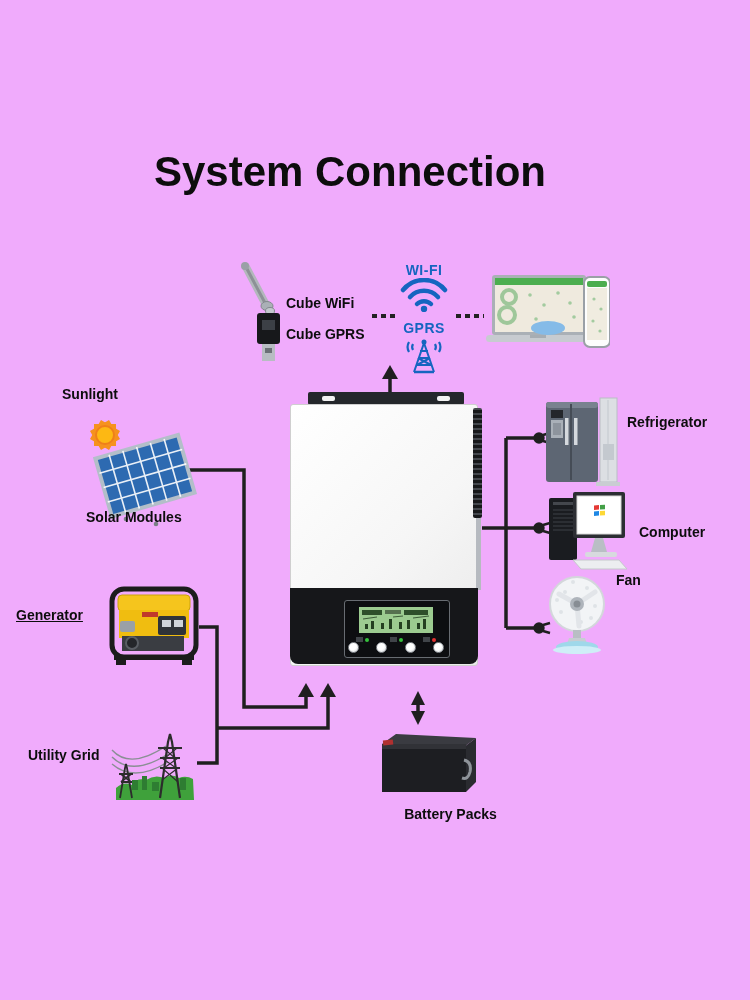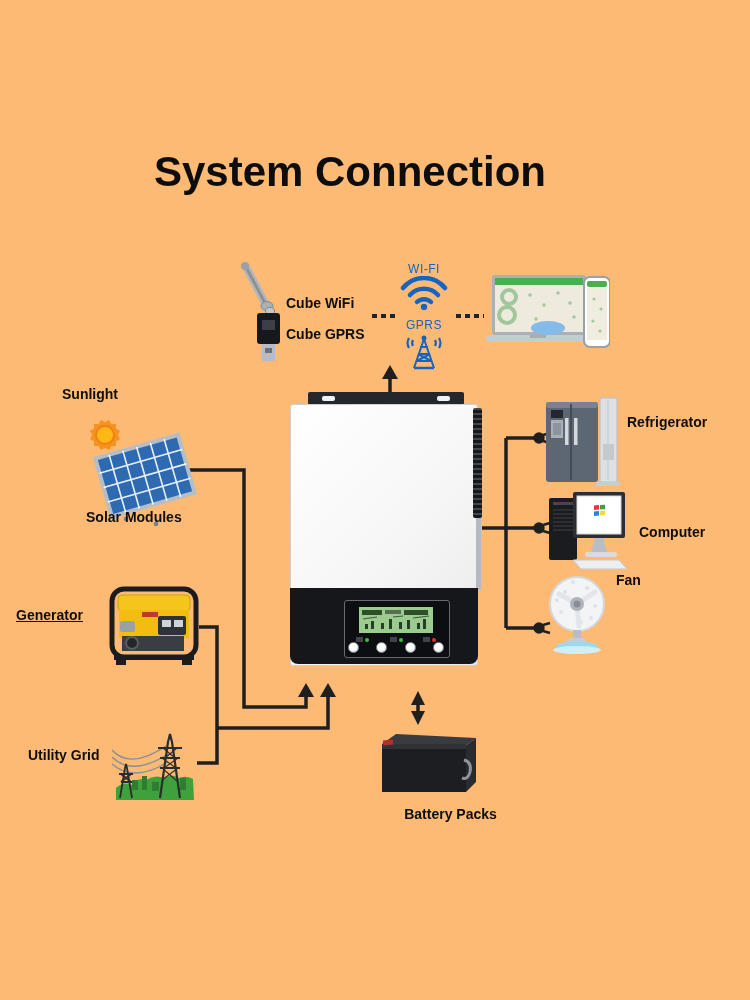--- a/index.html
+++ b/index.html
@@ -1,24 +1,24 @@
 <!DOCTYPE html>
 <html><head>
 <meta charset="utf-8">
 <style>
   html,body{margin:0;padding:0;background:#ffffff;}
-  .canvas{position:relative;width:750px;height:1000px;background:#fdba74;overflow:hidden;
+  .canvas{position:relative;width:750px;height:1000px;background:#f0abfc;overflow:hidden;
           font-family:"Liberation Sans","DejaVu Sans",sans-serif;color:#0d0d0d;}
   .wires{position:absolute;left:0;top:0;width:750px;height:1000px;z-index:1;}
   .item{position:absolute;z-index:2;}
   .title{position:absolute;left:10px;top:148px;width:680px;margin:0;text-align:center;
          font-size:42px;font-weight:bold;letter-spacing:0px;z-index:2;}
   .lbl{position:absolute;font-size:14px;font-weight:bold;white-space:nowrap;z-index:2;}
   .lbl-center{text-align:center;}
-  .tinyblue{font-size:12px;font-weight:normal;color:#1565c0;letter-spacing:.5px;}
+  .tinyblue{font-size:14px;font-weight:bold;color:#1565c0;letter-spacing:.5px;}
   .pvg{position:absolute;left:462px;top:224px;width:172px;text-align:center;z-index:2;
        font-size:19px;font-weight:bold;line-height:28px;}
   .wifigroup{position:absolute;left:396px;top:262px;width:56px;z-index:2;display:flex;
              flex-direction:column;align-items:center;}
   
   .inverter{position:absolute;left:290px;top:392px;width:192px;height:273px;z-index:2;}
   .inv-bracket{position:absolute;left:18px;top:0px;width:156px;height:13px;background:#24272b;border-radius:2px;}
   .inv-slot{position:absolute;top:4px;width:13px;height:5px;background:#f2f2f2;border-radius:2px;}
   .inv-body{position:absolute;left:0px;top:12px;width:186px;height:260px;
             background:linear-gradient(135deg,#ffffff 0%,#f6f6f6 55%,#e9e9e9 100%);

